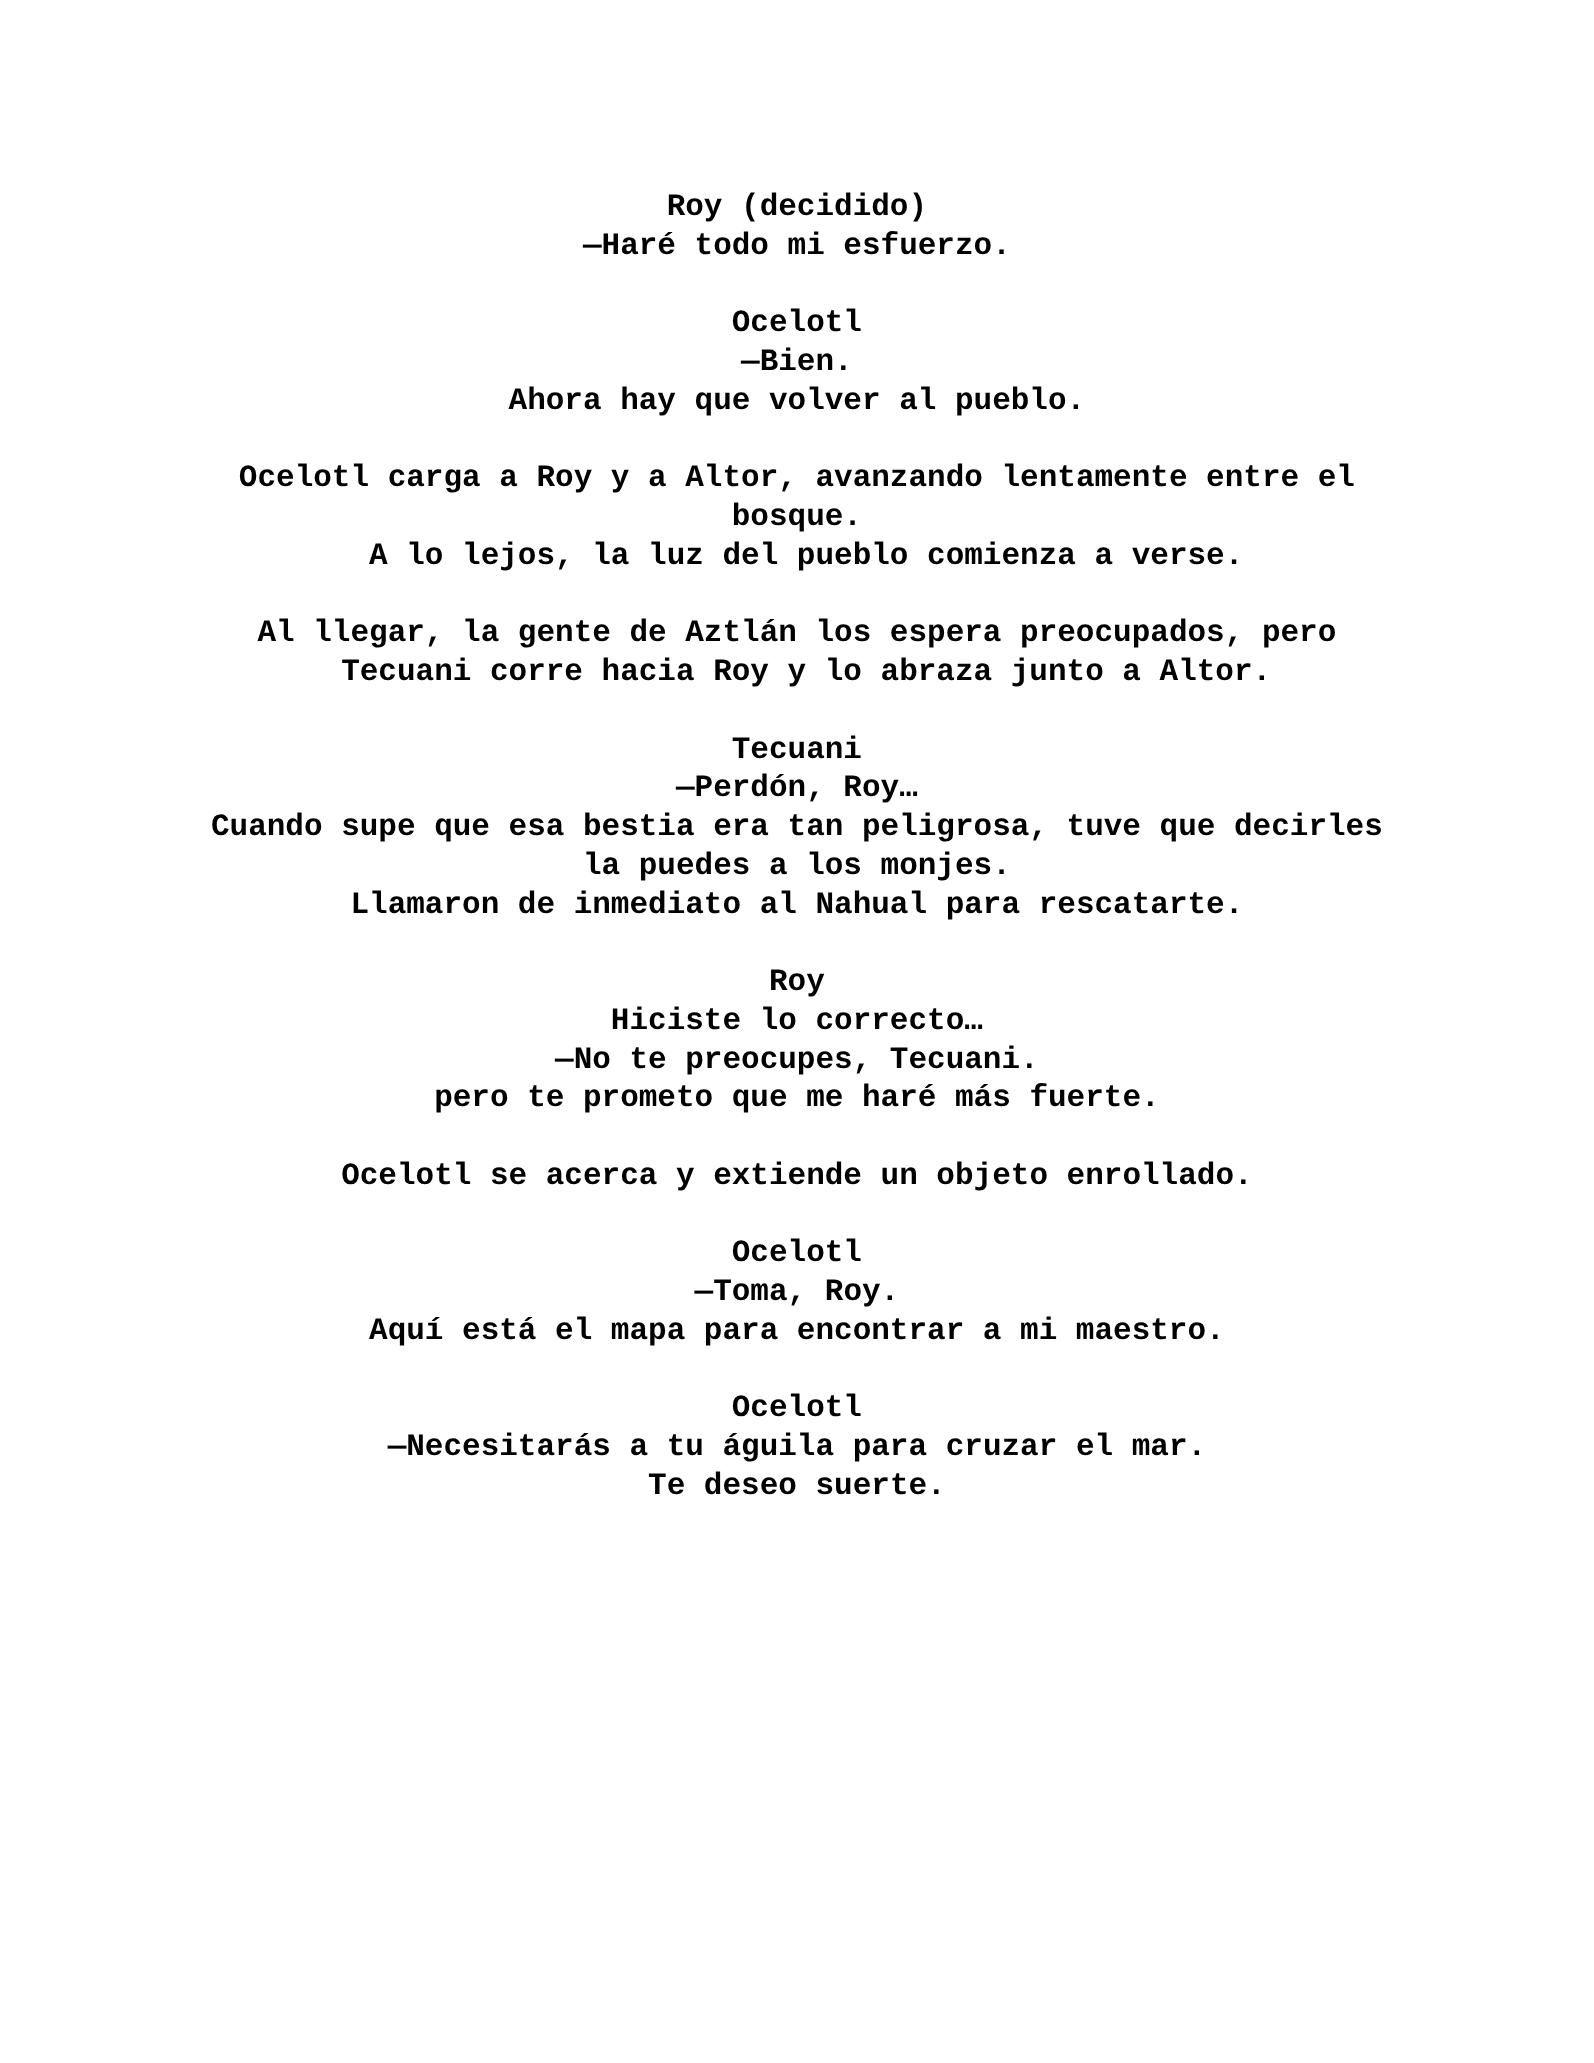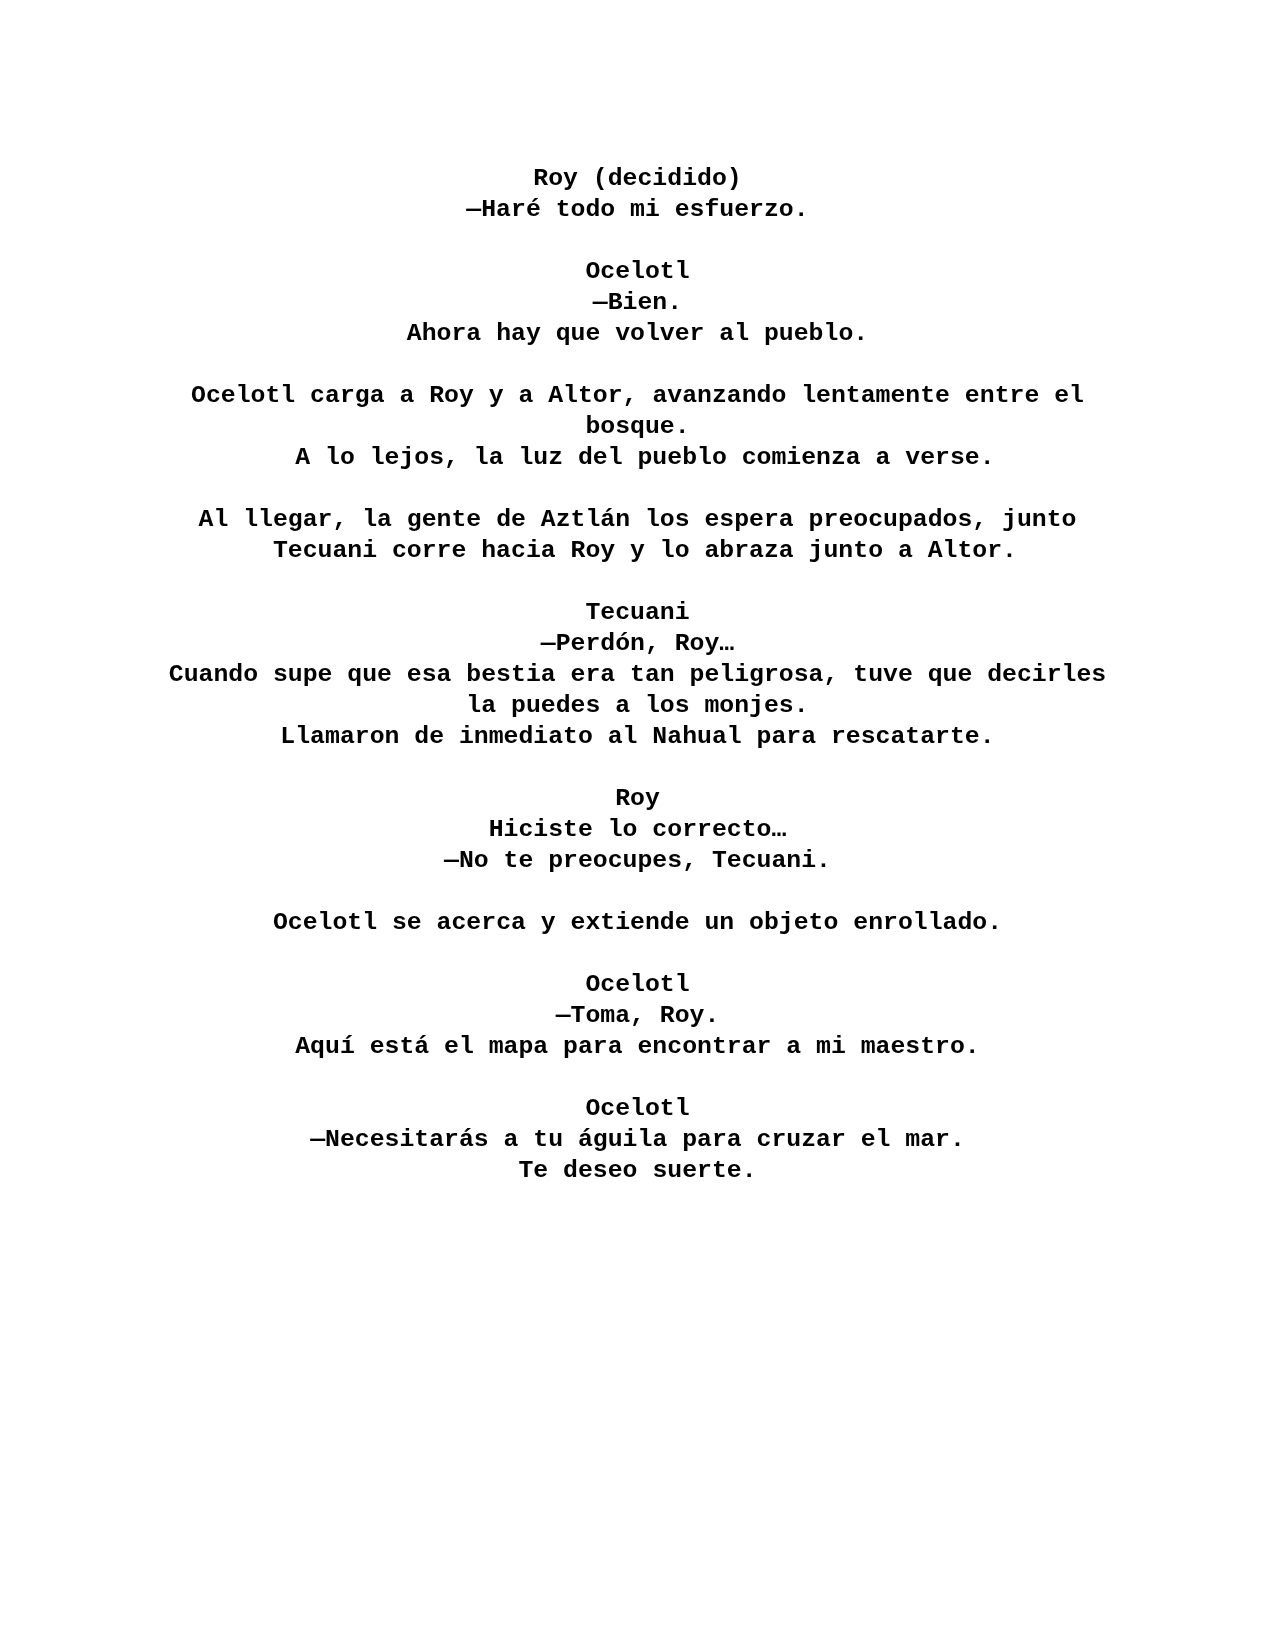--- a/index.html
+++ b/index.html
@@ -15,21 +15,21 @@
     background: #ffffff;
     padding: 147px 150px 0 150px;
     overflow: hidden;
     font-family: "Liberation Mono", "DejaVu Sans Mono", monospace;
     font-weight: bold;
     font-size: 24.8px;
     line-height: 31px;
     color: #000000;
   }
   .block {
-    margin: 16px 0 31px 0;
+    margin: 4px 0 31px 0;
   }
   .block:last-child {
     margin-bottom: 0;
   }
   .line {
     white-space: pre;
     min-height: 31px;
   }
   .center { text-align: center; }
   .left   { text-align: center; }
@@ -50,36 +50,37 @@
     <div class="line center">Ahora hay que volver al pueblo.</div>
   </div>
 
   <div class="block">
     <div class="line left">Ocelotl carga a Roy y a Altor, avanzando lentamente entre el</div>
     <div class="line left">bosque.</div>
     <div class="line left"> A lo lejos, la luz del pueblo comienza a verse.</div>
   </div>
 
   <div class="block">
-    <div class="line left">Al llegar, la gente de Aztlán los espera preocupados, junto</div>
+    <div class="line left">Al llegar, la gente de Aztlán los espera preocupados, pero</div>
     <div class="line left"> Tecuani corre hacia Roy y lo abraza junto a Altor.</div>
   </div>
 
   <div class="block">
     <div class="line center">Tecuani</div>
     <div class="line center">—Perdón, Roy…</div>
     <div class="line center">Cuando supe que esa bestia era tan peligrosa, tuve que decirles</div>
     <div class="line center">la puedes a los monjes.</div>
     <div class="line center">Llamaron de inmediato al Nahual para rescatarte.</div>
   </div>
 
   <div class="block">
     <div class="line center">Roy</div>
     <div class="line center">Hiciste lo correcto…</div>
     <div class="line center">—No te preocupes, Tecuani.</div>
+    <div class="line center">pero te prometo que me haré más fuerte.</div>
   </div>
 
   <div class="block">
     <div class="line left">Ocelotl se acerca y extiende un objeto enrollado.</div>
   </div>
 
   <div class="block">
     <div class="line center">Ocelotl</div>
     <div class="line center">—Toma, Roy.</div>
     <div class="line center">Aquí está el mapa para encontrar a mi maestro.</div>

